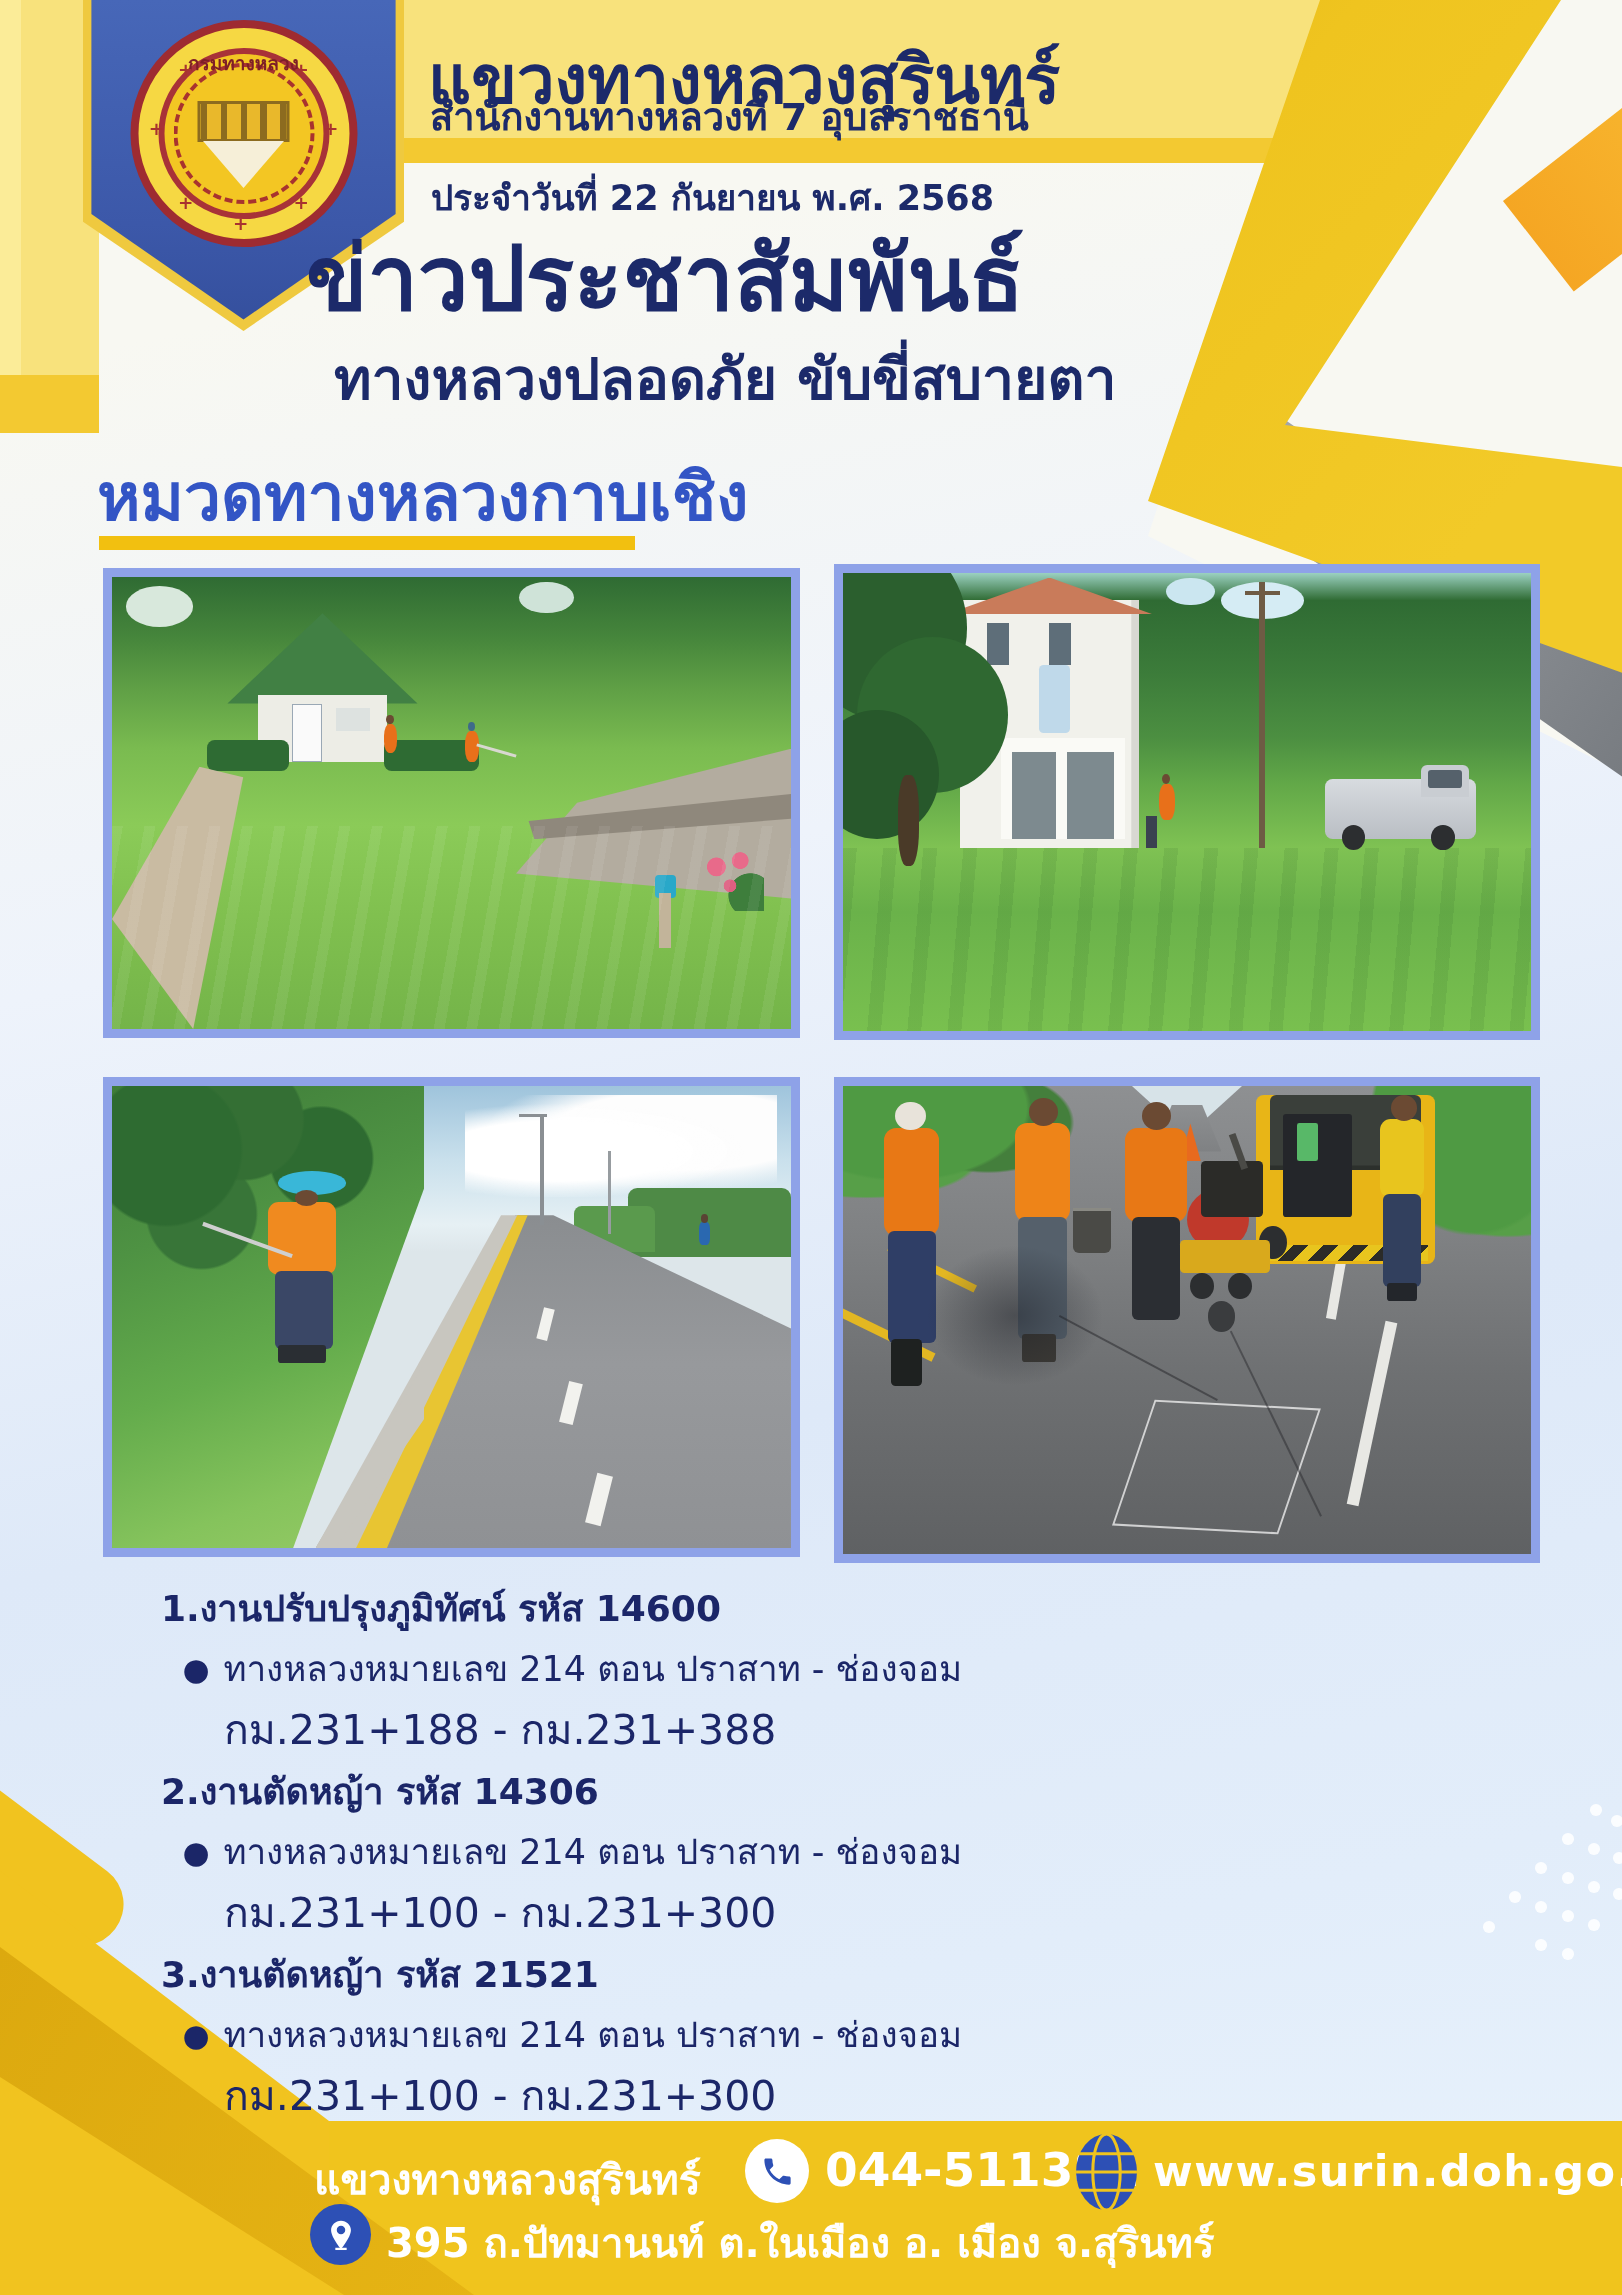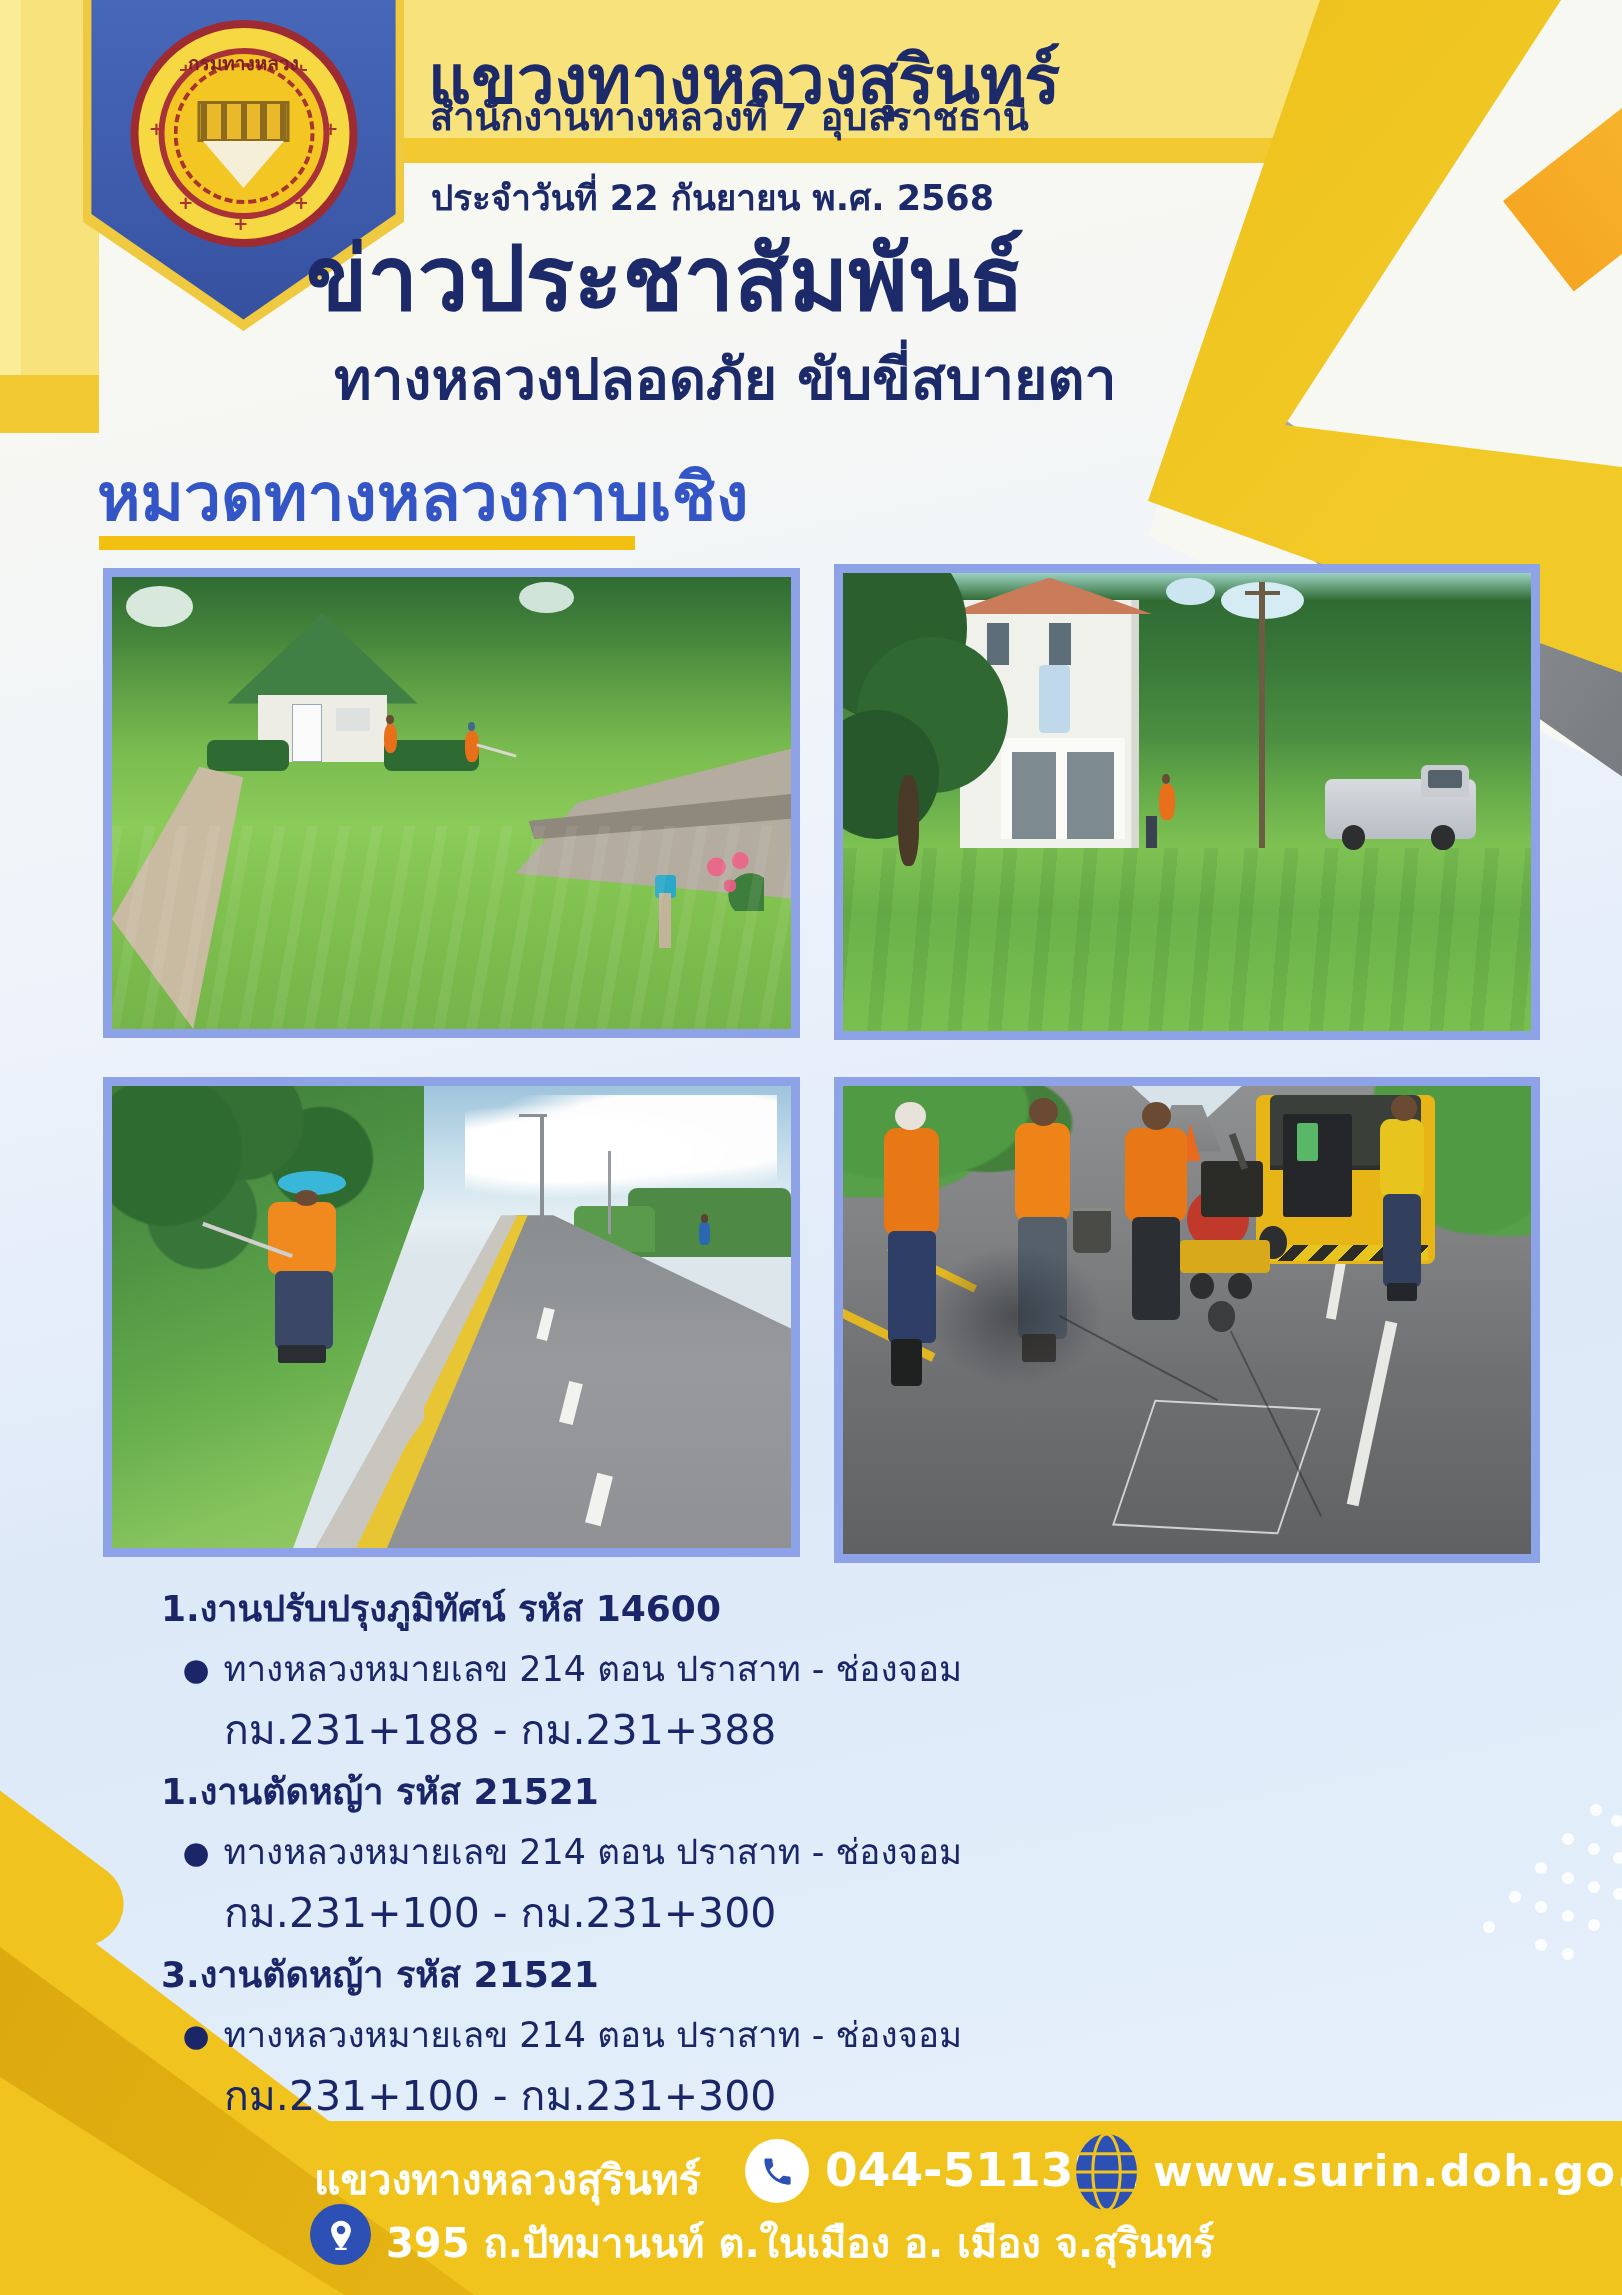--- a/index.html
+++ b/index.html
@@ -283,21 +283,21 @@
   </div>
 
   <div class="abs worklist">
     <div class="wi-title">1.งานปรับปรุงภูมิทัศน์ รหัส 14600</div>
     <div class="wi-row">
       <span class="wi-dot">●</span>
       <span class="wi-route">ทางหลวงหมายเลข 214 ตอน ปราสาท - ช่องจอม</span>
     </div>
     <div class="wi-km">กม.231+188 - กม.231+388</div>
 
-    <div class="wi-title">1.งานตัดหญ้า รหัส 21521</div>
+    <div class="wi-title">2.งานตัดหญ้า รหัส 14306</div>
     <div class="wi-row">
       <span class="wi-dot">●</span>
       <span class="wi-route">ทางหลวงหมายเลข  214 ตอน ปราสาท - ช่องจอม</span>
     </div>
     <div class="wi-km">กม.231+100 - กม.231+300</div>
 
     <div class="wi-title">3.งานตัดหญ้า รหัส 21521</div>
     <div class="wi-row">
       <span class="wi-dot">●</span>
       <span class="wi-route">ทางหลวงหมายเลข 214 ตอน ปราสาท - ช่องจอม</span>

